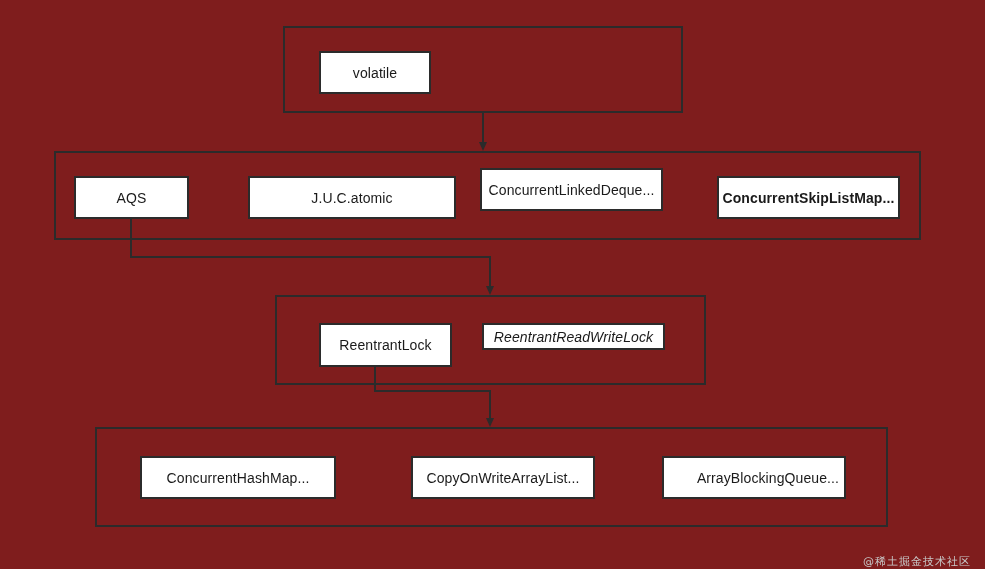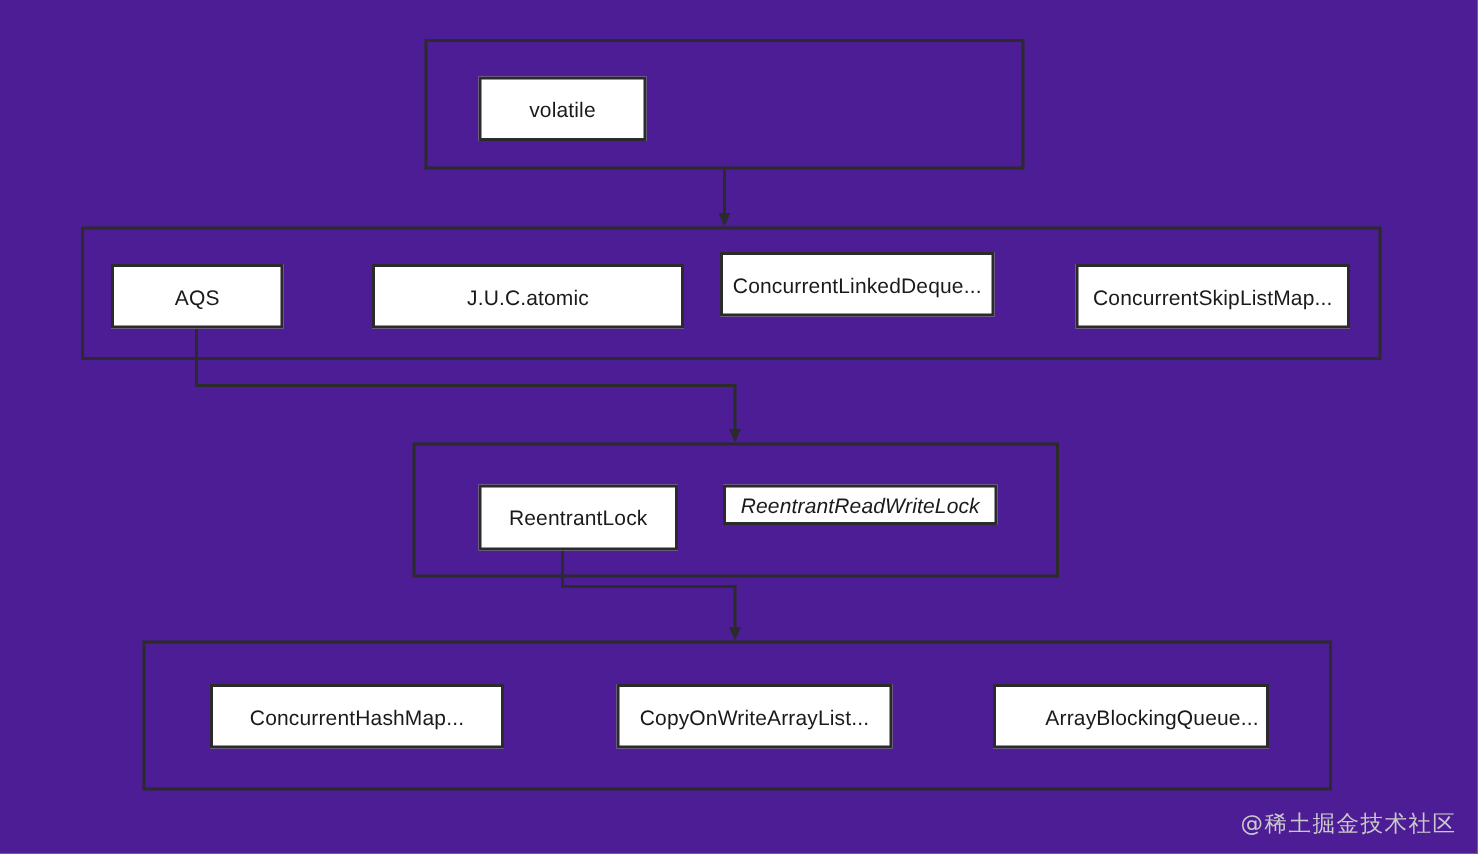--- a/index.html
+++ b/index.html
@@ -11,21 +11,21 @@
     width: 985px;
     height: 569px;
     background: #ffffff;
     font-family: "Liberation Sans", sans-serif;
     overflow: hidden;
   }
   #diagram-root {
     position: relative;
     width: 985px;
     height: 569px;
-    background: #4c1d95;
+    background: #7f1d1d;
   }
   .group-box {
     position: absolute;
     border: 2px solid #2b2b2b;
     background: transparent;
     box-sizing: border-box;
   }
   .node-box {
     position: absolute;
     border: 2px solid #2b2b2b;
@@ -44,23 +44,23 @@
     position: absolute;
     left: 0;
     top: 0;
     width: 985px;
     height: 569px;
     pointer-events: none;
   }
   .watermark {
     position: absolute;
     right: 14px;
-    bottom: 10px;
+    bottom: 0;
     color: #c9c9c9;
-    font-size: 15px;
+    font-size: 11px;
     font-family: "DejaVu Sans", sans-serif;
     letter-spacing: 1px;
     white-space: nowrap;
     text-align: right;
   }
 </style>
 </head>
 <body>
 
 <div id="diagram-root">
@@ -85,21 +85,21 @@
     </g>
   </svg>
 
   <div class="group-box" style="left:283px; top:26px; width:400px; height:87px;"></div>
   <div class="node-box" style="left:319px; top:51px; width:112px; height:43px;">volatile</div>
 
   <div class="group-box" style="left:54px; top:151px; width:867px; height:89px;"></div>
   <div class="node-box" style="left:74px; top:176px; width:115px; height:43px;">AQS</div>
   <div class="node-box" style="left:248px; top:176px; width:208px; height:43px;">J.U.C.atomic</div>
   <div class="node-box" style="left:480px; top:168px; width:183px; height:43px;">ConcurrentLinkedDeque...</div>
-  <div class="node-box" style="left:717px; top:176px; width:183px; height:43px;">ConcurrentSkipListMap...</div>
+  <div class="node-box" style="left:717px; top:176px; width:183px; height:43px;font-weight:bold;">ConcurrentSkipListMap...</div>
 
   <div class="group-box" style="left:275px; top:295px; width:431px; height:90px;"></div>
   <div class="node-box" style="left:319px; top:323px; width:133px; height:44px;">ReentrantLock</div>
   <div class="node-box" style="left:482px; top:323px; width:183px; height:27px;font-style:italic;">ReentrantReadWriteLock</div>
 
   <div class="group-box" style="left:95px; top:427px; width:793px; height:100px;"></div>
   <div class="node-box" style="left:140px; top:456px; width:196px; height:43px;">ConcurrentHashMap...</div>
   <div class="node-box" style="left:411px; top:456px; width:184px; height:43px;">CopyOnWriteArrayList...</div>
   <div class="node-box" style="left:662px; top:456px; width:184px; height:43px;padding-left:28px;">ArrayBlockingQueue...</div>
 

